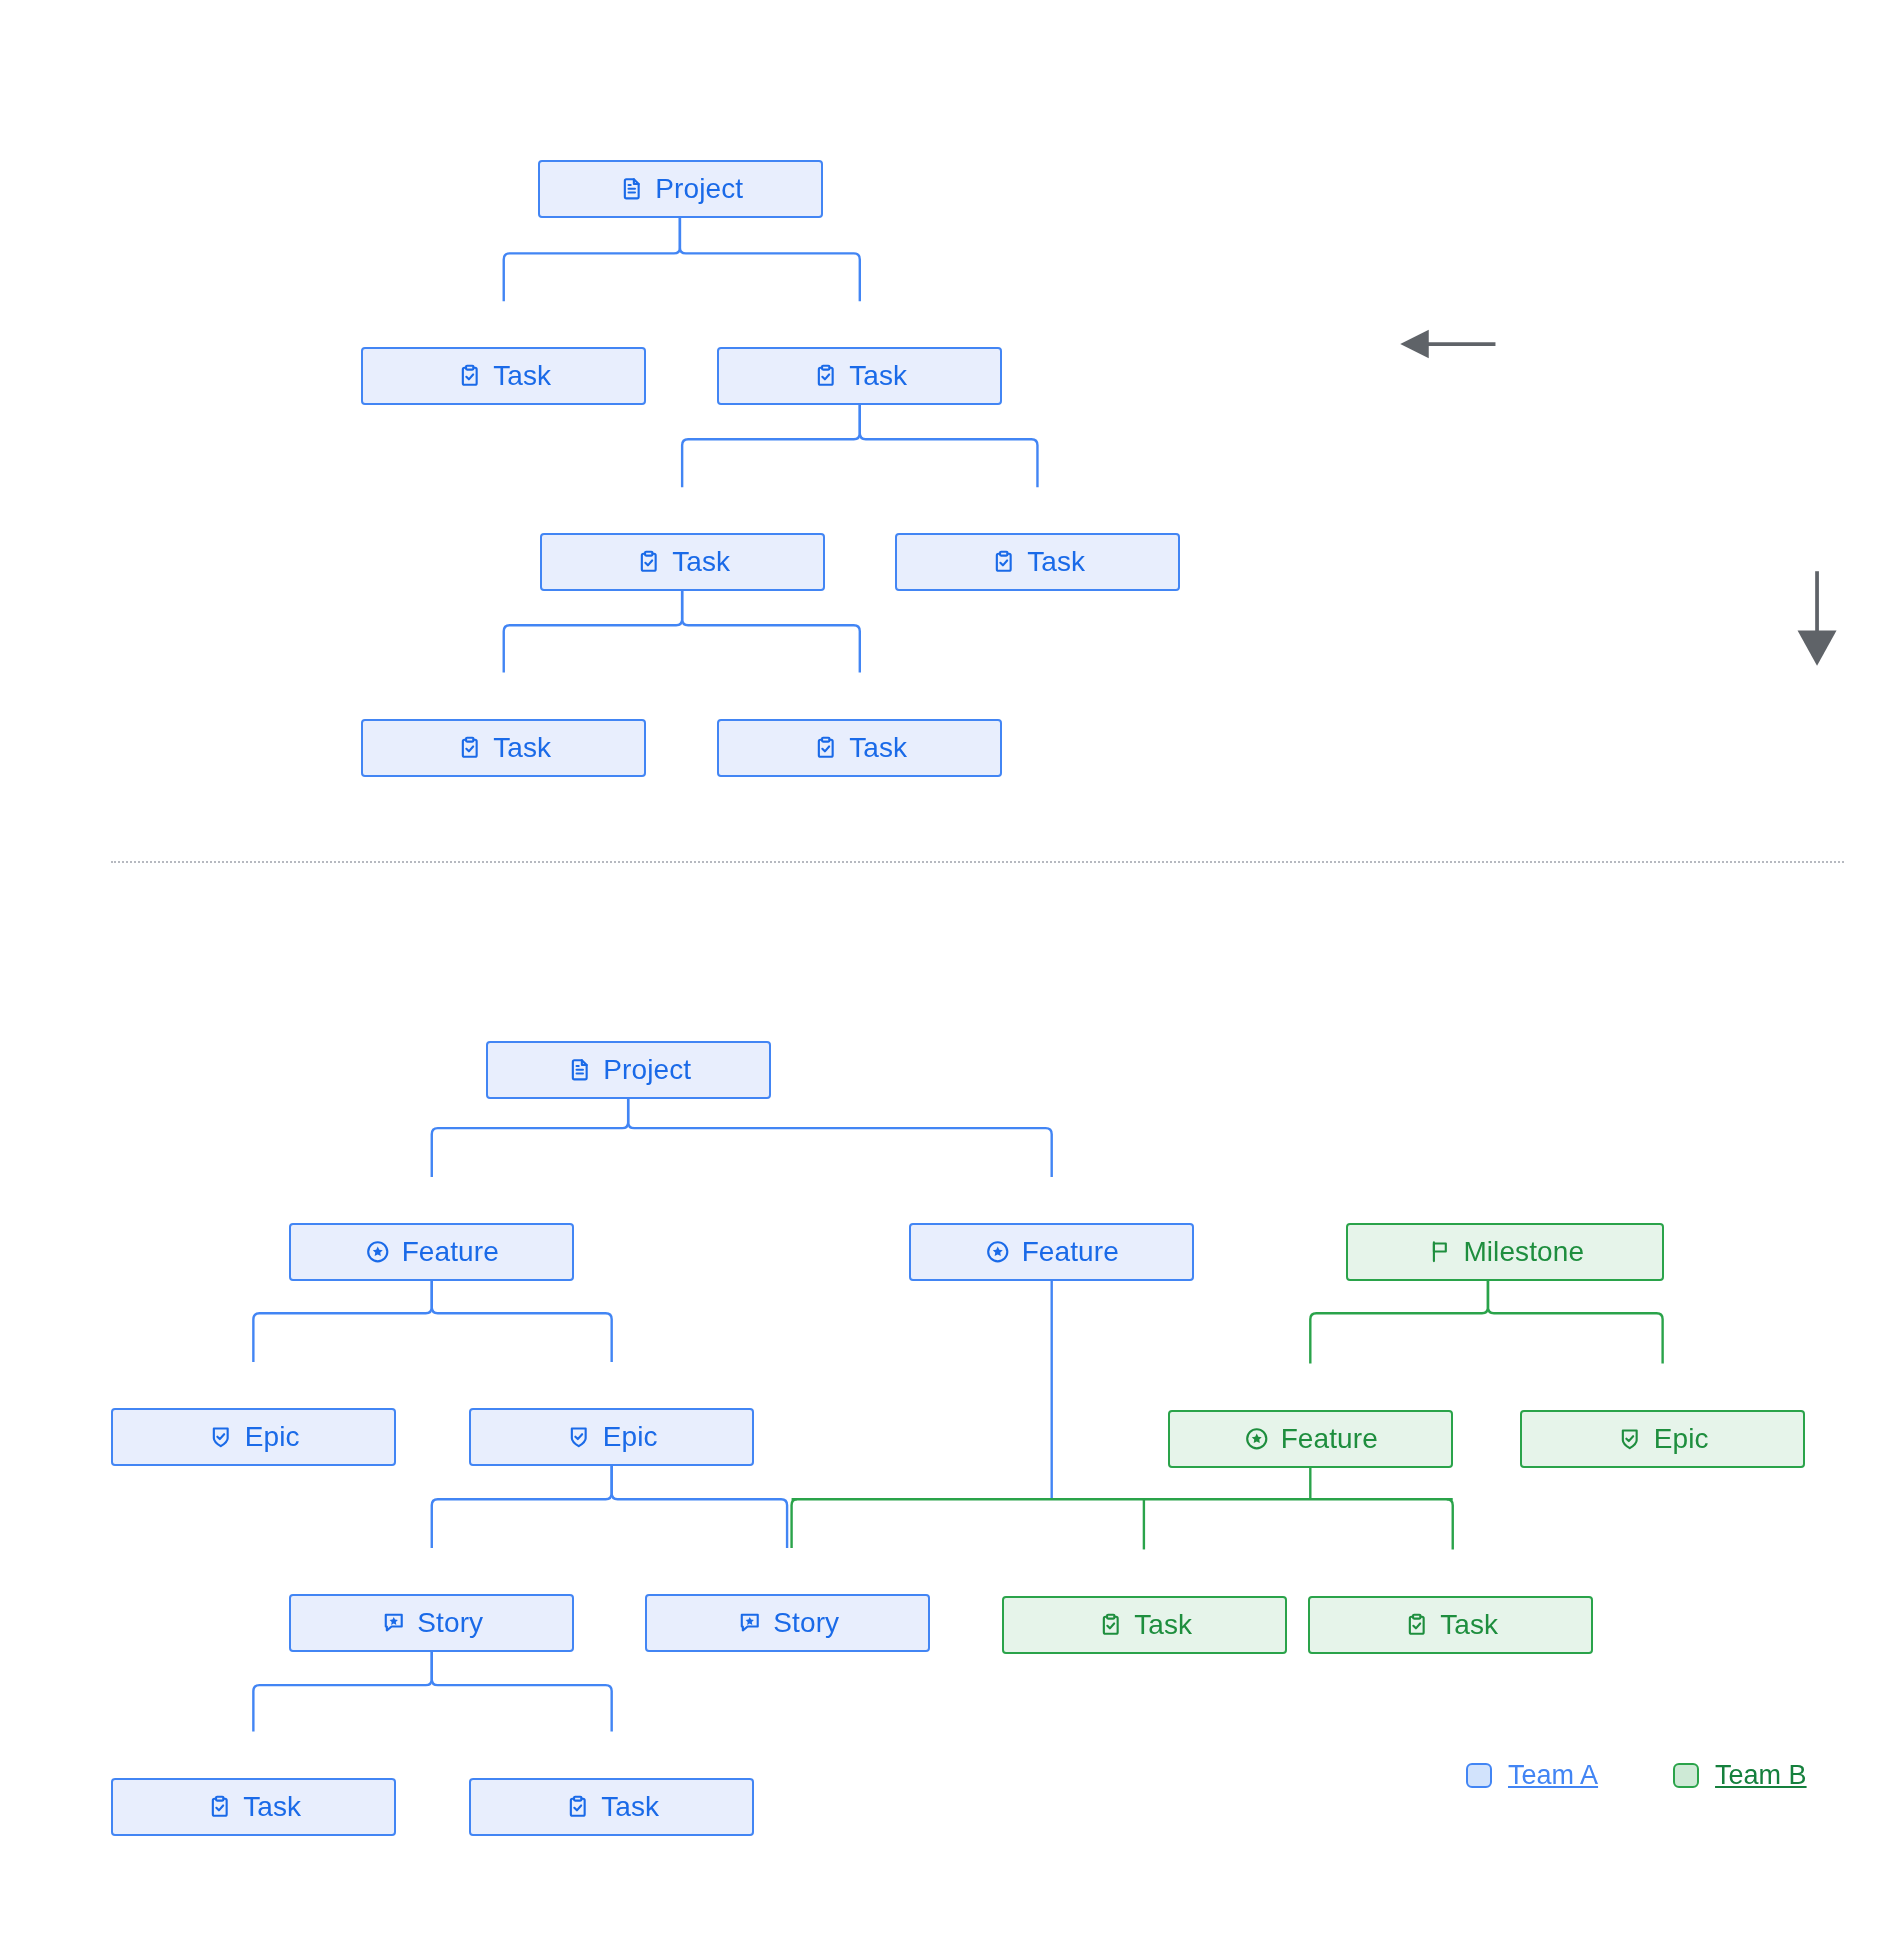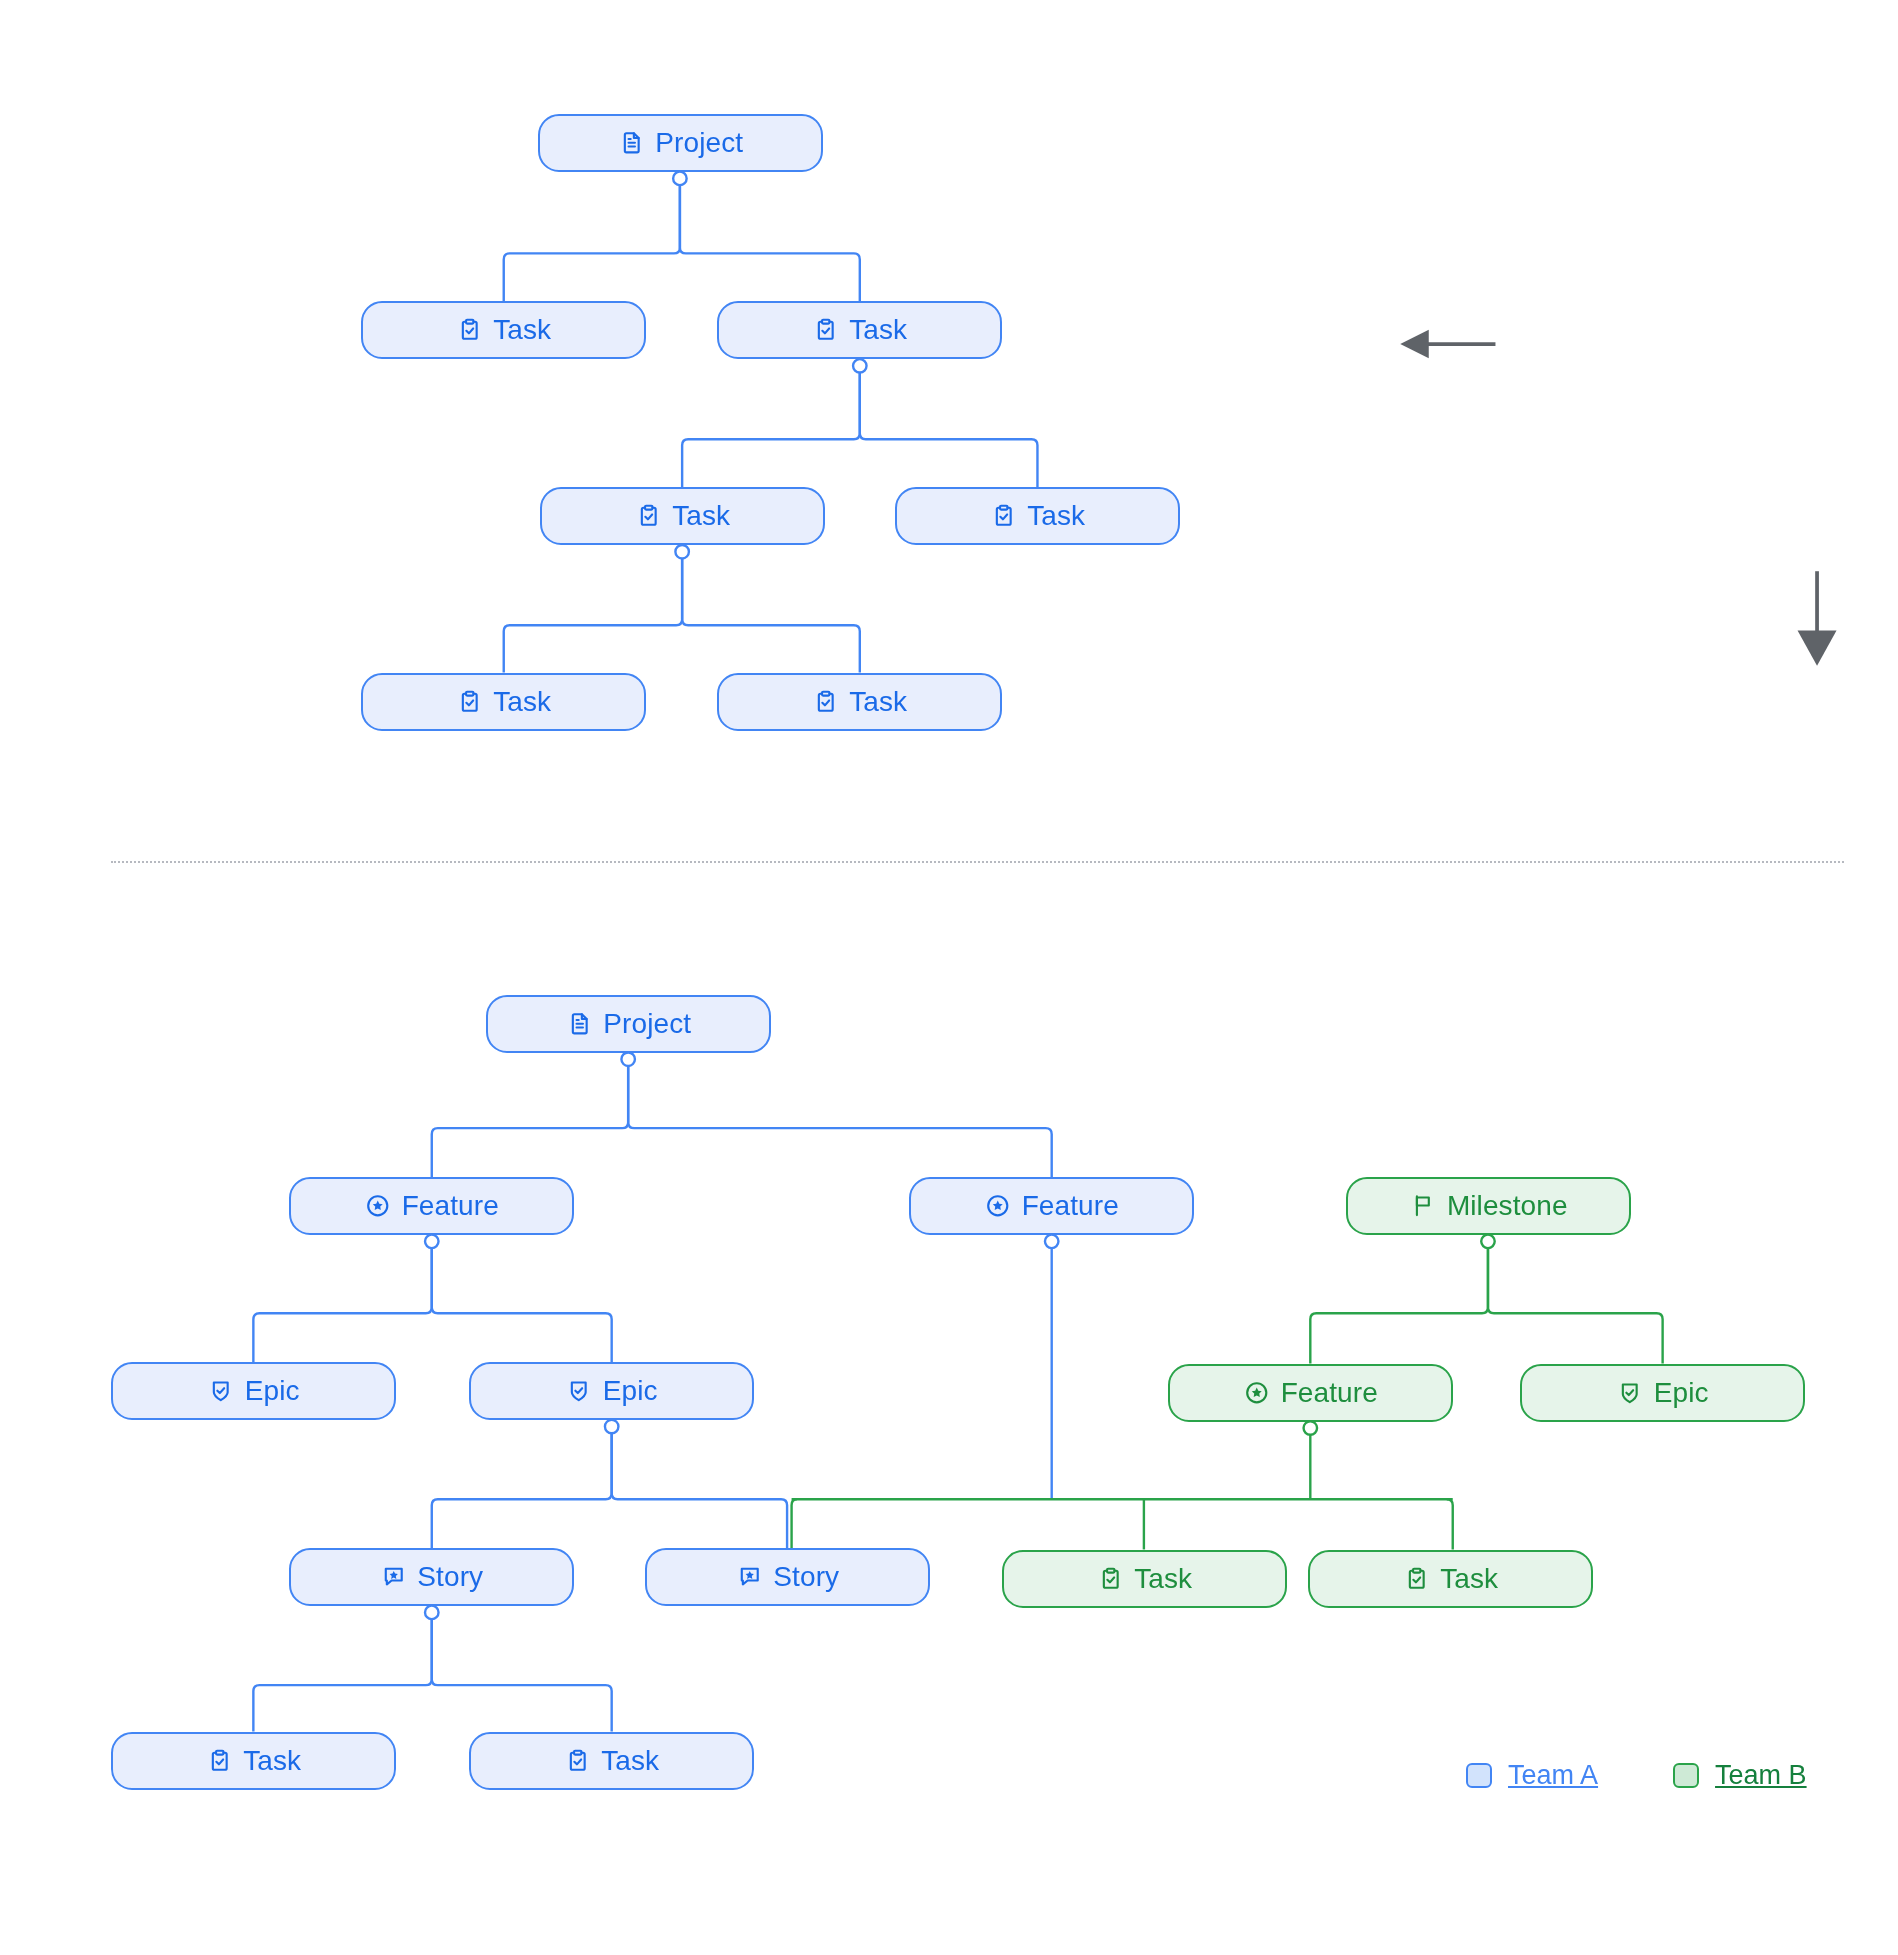--- a/index.html
+++ b/index.html
@@ -25,30 +25,31 @@
     position: absolute;
     left: 0;
     top: 0;
     width: 1898px;
     height: 1955px;
     pointer-events: none;
   }
   .node {
     position: absolute;
     box-sizing: border-box;
-    border-radius: 21px;
+    border-radius: 4px;
     border-width: 2.2px;
     border-style: solid;
     display: flex;
     align-items: center;
     justify-content: center;
     gap: 10.5px;
     font-size: 28px;
     letter-spacing: 0.1px;
     white-space: nowrap;
+    margin-top: 46px;
   }
   .node .nlabel { line-height: 1; }
   .node .nicon {
     display: inline-flex;
     align-items: center;
     justify-content: center;
     width: 27px;
     height: 27px;
   }
   .node.team-a {
@@ -276,21 +277,21 @@
       </div>
       <div class="node team-a" style="left: 909px; top: 1177px; width: 285px; height: 58px;">
         <span class="nicon">
           <svg viewBox="0 0 24 24" width="25.5" height="25.5">
             <circle stroke="currentColor" fill="none" stroke-width="2" stroke-linecap="round" stroke-linejoin="round" cx="12" cy="12" r="9"></circle>
             <path fill="currentColor" d="M12 7.1l1.45 2.94 3.25.47-2.35 2.29.55 3.23L12 14.5l-2.9 1.53.55-3.23-2.35-2.29 3.25-.47z"></path>
           </svg>
         </span>
         <span class="nlabel">Feature</span>
       </div>
-      <div class="node team-b" style="left: 1346px; top: 1177px; width: 285px; height: 58px;">
+      <div class="node team-b" style="left: 1346px; top: 1177px; width: 318px; height: 58px;">
         <span class="nicon">
           <svg viewBox="0 0 24 24" width="25.5" height="25.5">
             <path stroke="currentColor" fill="none" stroke-width="2" stroke-linecap="round" stroke-linejoin="round" d="M6.5 3.2v17.6"></path>
             <path stroke="currentColor" fill="none" stroke-width="2" stroke-linecap="round" stroke-linejoin="round" d="M6.5 4.2h11.2v7.6H6.5z"></path>
           </svg>
         </span>
         <span class="nlabel">Milestone</span>
       </div>
       <div class="node team-a" style="left: 111px; top: 1362px; width: 285px; height: 58px;">
         <span class="nicon">

